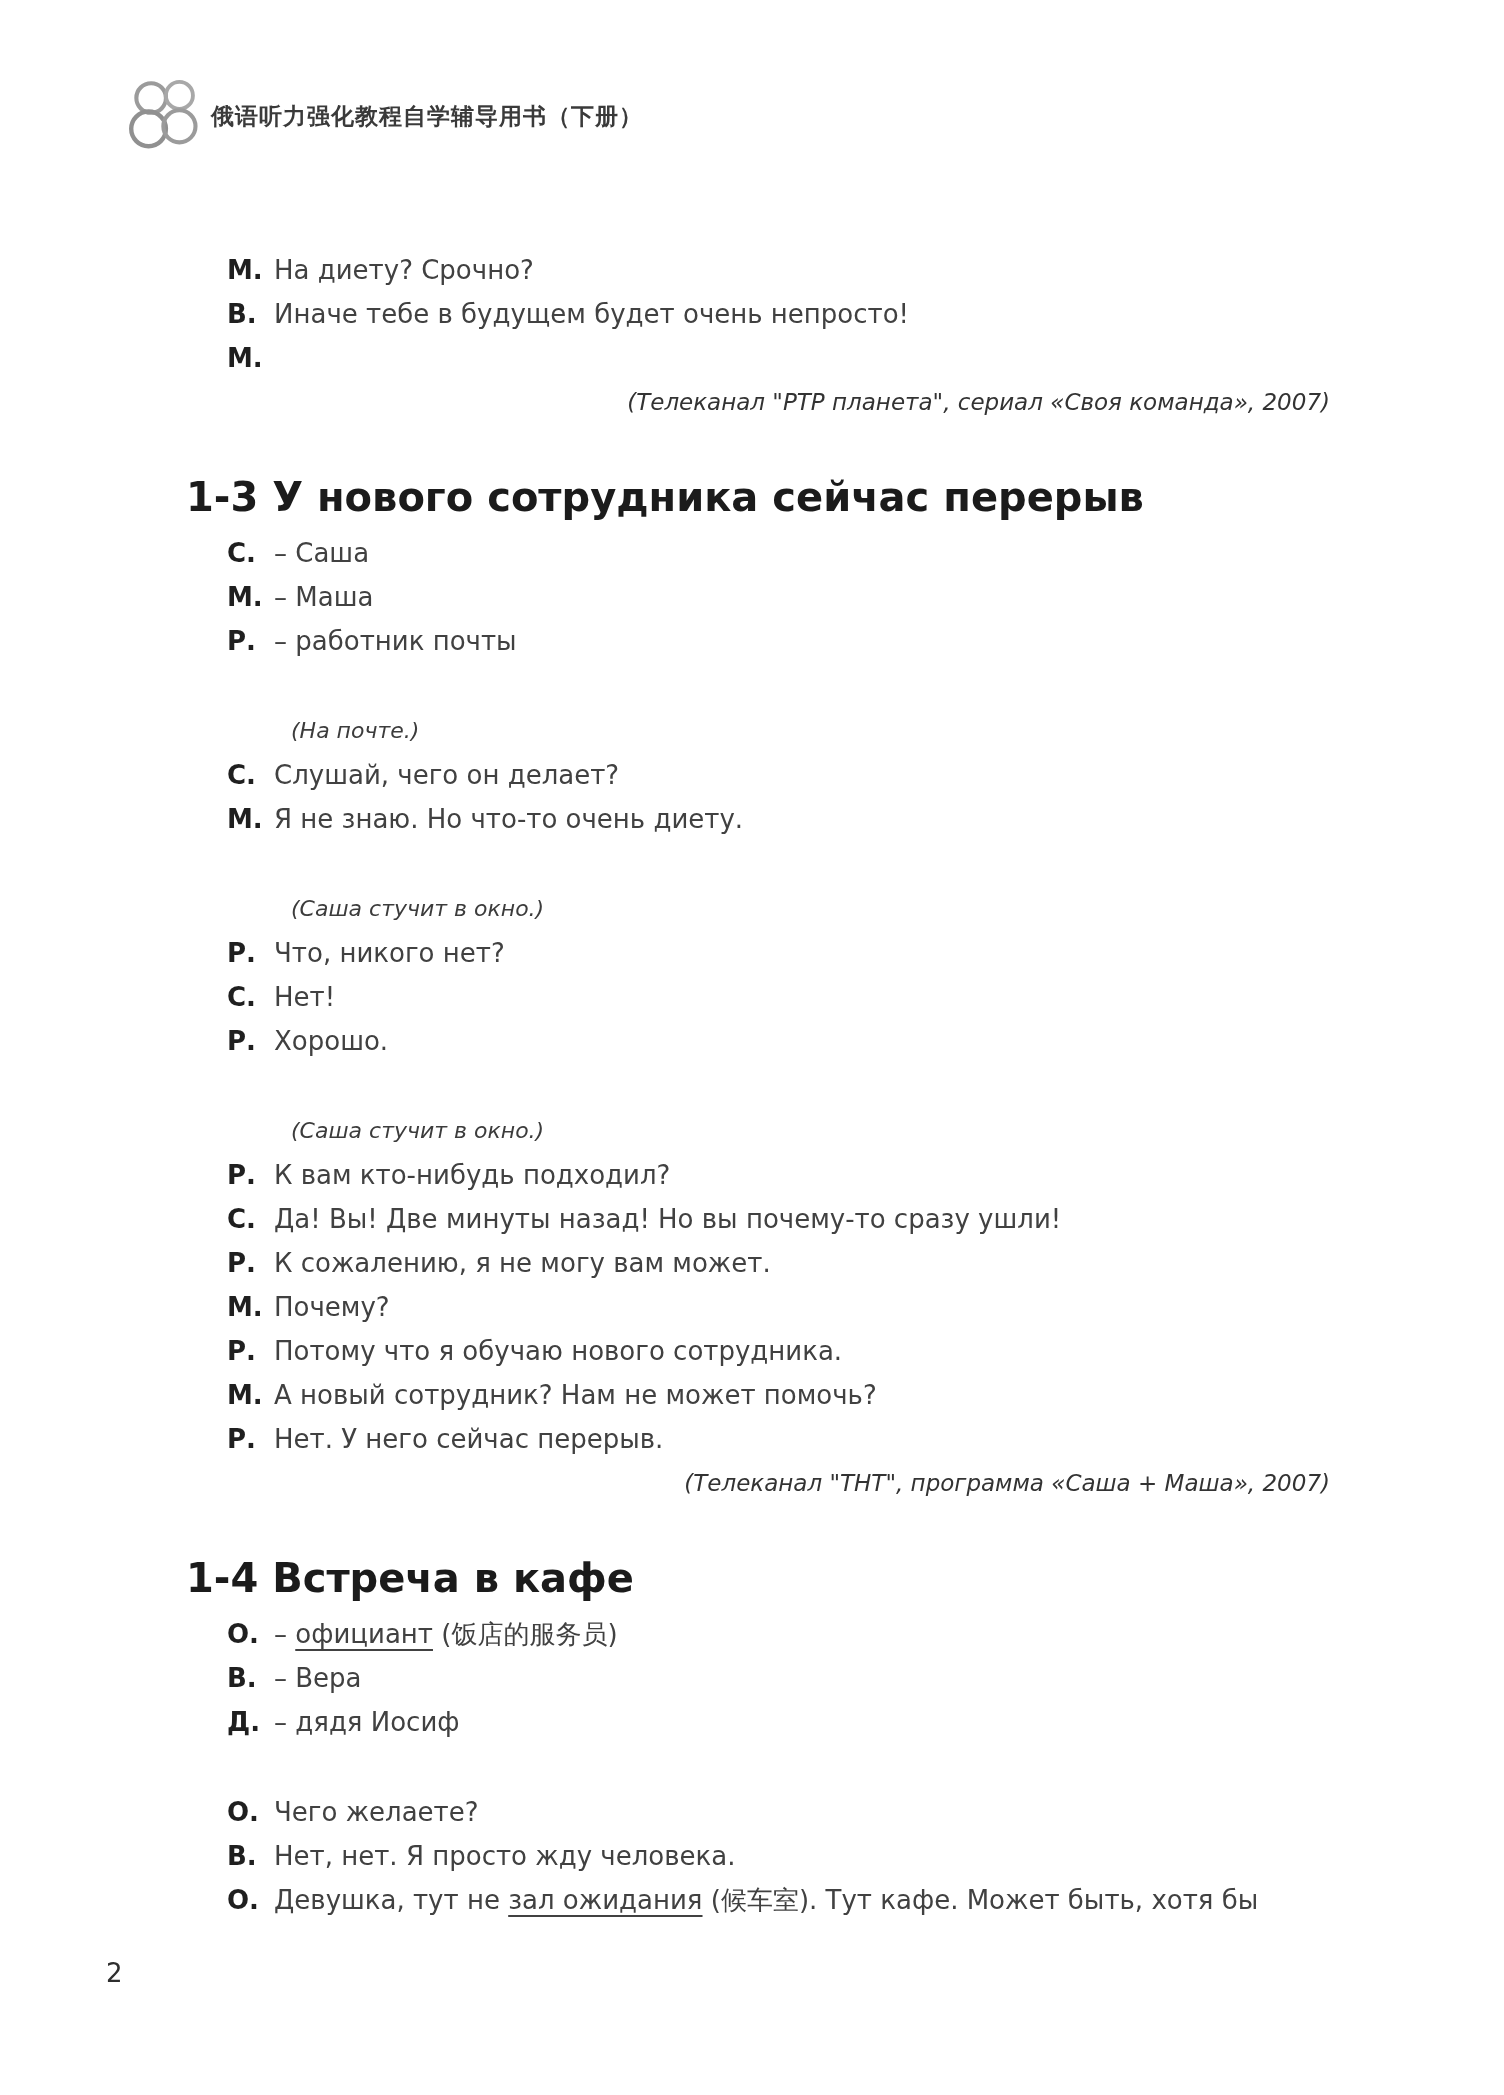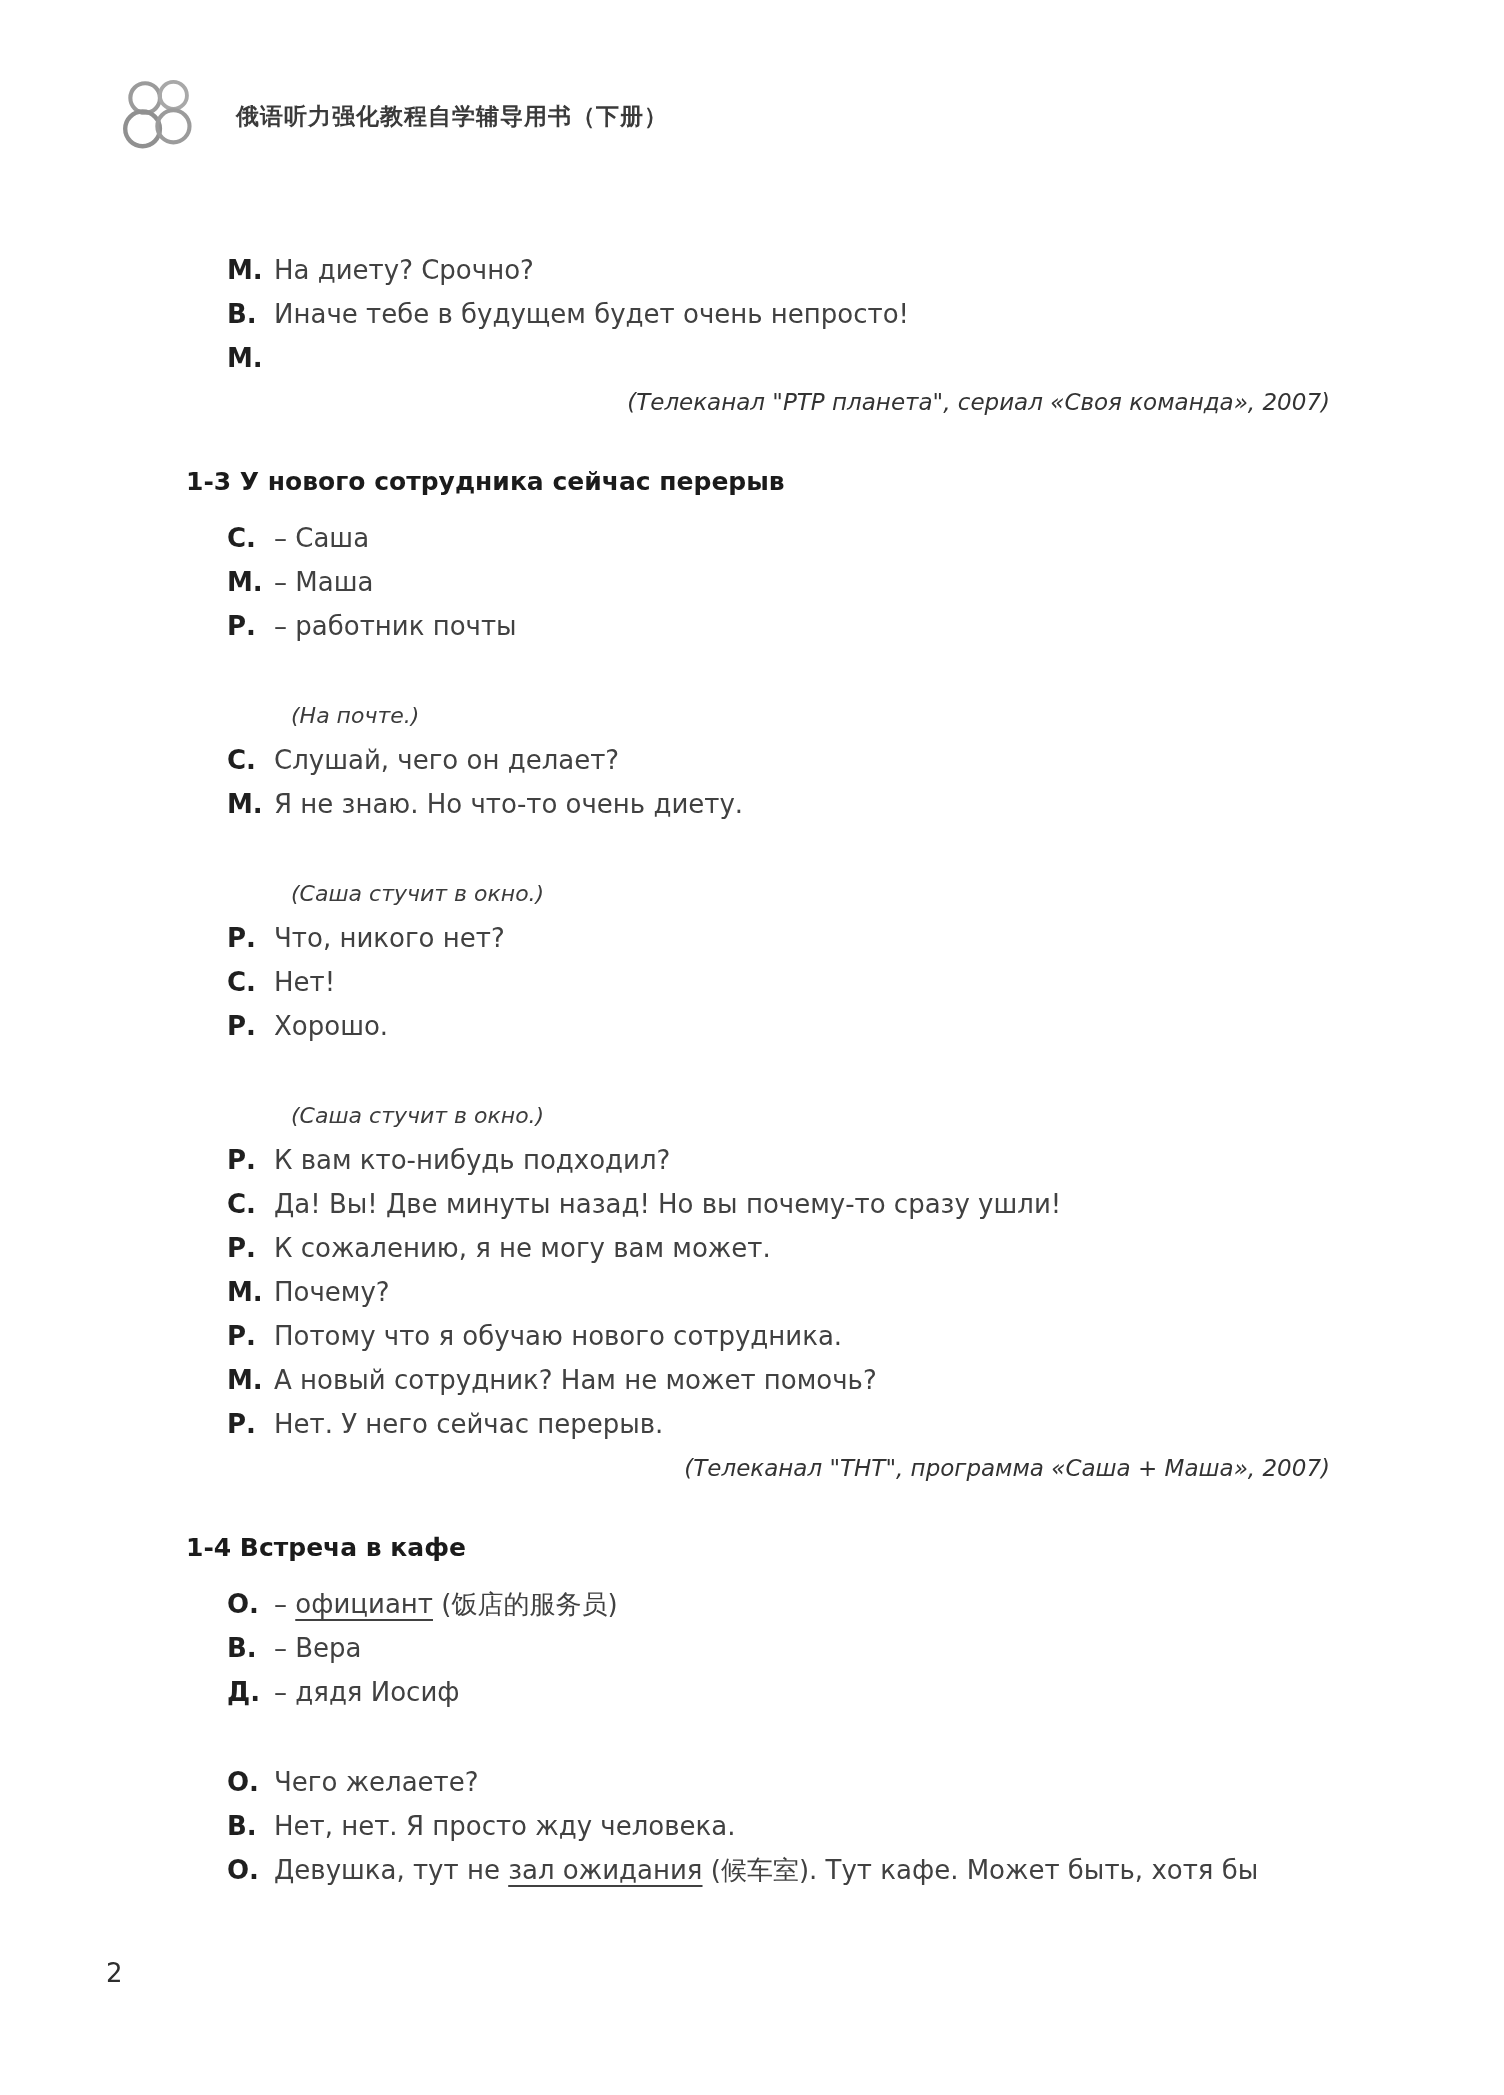--- a/index.html
+++ b/index.html
@@ -12,24 +12,24 @@
     width: 1504px;
     height: 2095px;
     background: #ffffff;
     font-family: "DejaVu Sans", "Liberation Sans", sans-serif;
     color: #3f3f3f;
     overflow: hidden;
   }
   .header {
     position: absolute;
     top: 80px;
-    left: 119px;
+    left: 125px;
     display: flex;
     align-items: center;
-    gap: 39px;
+    gap: 8px;
   }
   .logo {
     width: 78px;
     height: 72px;
     flex: 0 0 auto;
   }
   .book-title {
     font-size: 23px;
     font-weight: 700;
     color: #3a3a3a;
@@ -73,23 +73,23 @@
     color: #3c3c3c;
   }
   .attribution {
     text-align: right;
     padding-right: 174px;
     font-style: italic;
     font-size: 23px;
     color: #333333;
   }
   .heading {
-    margin: 34px 0 10px 0;
+    margin: 49px 0 10px 0;
     padding-left: 186px;
-    font-size: 25px;
+    font-size: 40px;
     font-weight: 700;
     color: #1b1b1b;
     line-height: 48px;
   }
   .spacer {
     height: 46px;
   }
   .page-number {
     position: absolute;
     left: 106px;

